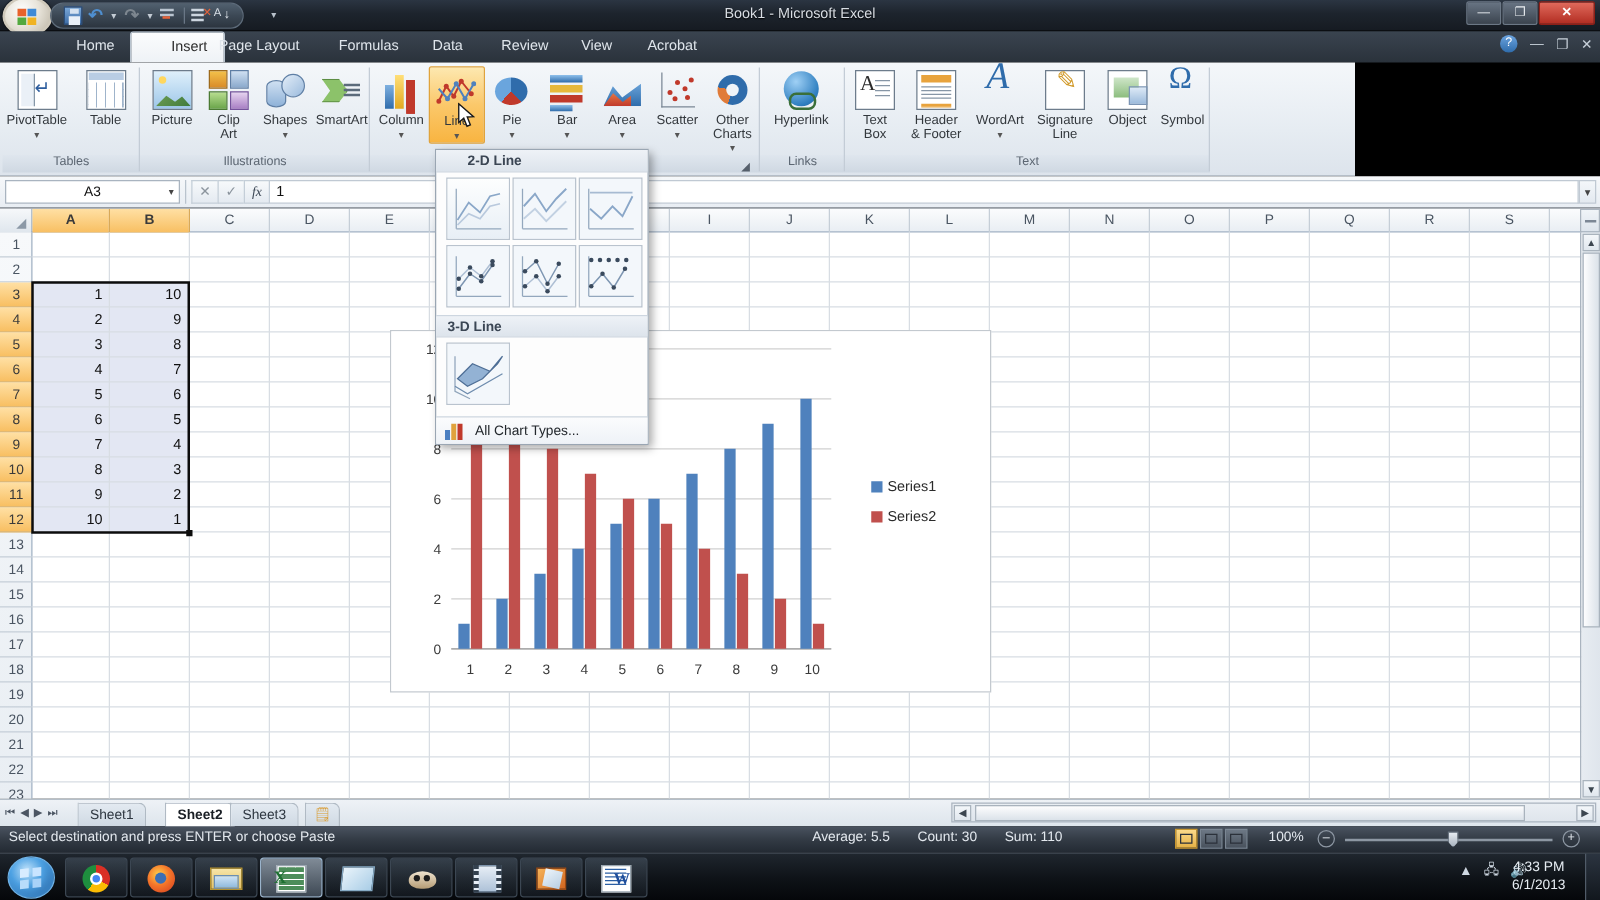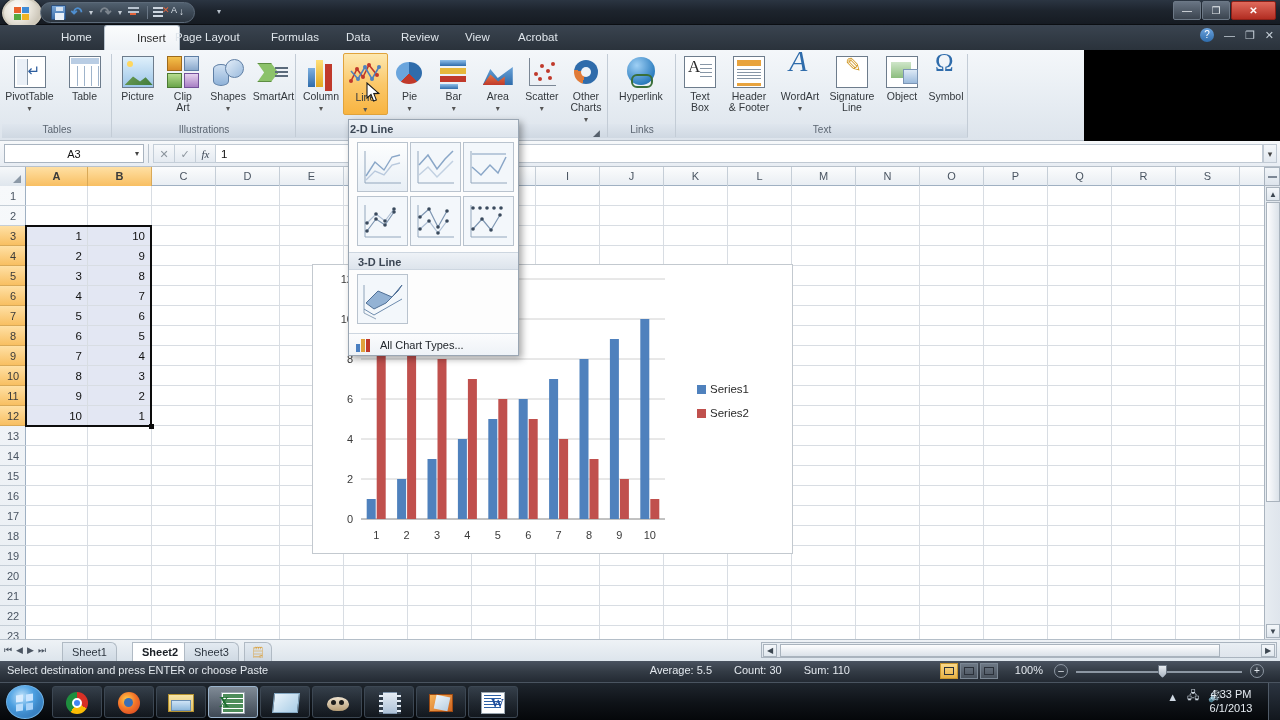--- a/index.html
+++ b/index.html
@@ -161,21 +161,21 @@
   .i-sym::before{content:"Ω";position:absolute;left:5px;top:1px;font-size:25px;color:#2f6cab;font-family:"Liberation Serif",serif;}
   .dlg { position:absolute; right:4px; bottom:1px; width:11px; height:11px; font-size:9px; color:#56606c;}
 
   
   .gallery {
     position:absolute; left:348px; top:119px; width:171px; height:237px;
     background:#fdfdfd; border:1px solid #9aa6b3;
     box-shadow:3px 3px 7px rgba(0,0,0,.35); z-index:50;
   }
   .gal-head {
-    height:18px; line-height:18px; padding-left:1px; font-size:11px; font-weight:bold; color:#3b4654;
+    height:18px; line-height:18px; padding-left:25px; font-size:11px; font-weight:bold; color:#3b4654;
     background:linear-gradient(180deg,#eef2f7,#dde4ec); border-bottom:1px solid #cdd6e0;
   }
   .gal-row { display:flex; gap:2px; padding:4px 4px 0 8px;}
   .gitem {
     width:51px; height:50px; border:1px solid #b9c3ce; background:linear-gradient(180deg,#fdfefe,#eef3f8);
     position:relative;
   }
   .gitem svg{position:absolute;left:0;top:0;}
   .gal-3d { height:18px; line-height:18px; padding-left:9px; font-size:11px; font-weight:bold; color:#3b4654;
     background:linear-gradient(180deg,#eef2f7,#dde4ec); border-top:1px solid #cdd6e0; border-bottom:1px solid #cdd6e0; margin-top:6px;}
@@ -326,20 +326,21 @@
       <span class="dd">▾</span>
       <span class="qi redo">↷</span>
       <span class="dd">▾</span>
       <span class="qi ico-filt"></span>
       <span class="sep"></span>
       <span class="qi ico-sortfilt"></span>
       <span class="qi ico-az"></span>
     </div>
     <span class="dd" style="position:absolute;left:215px;top:4px;color:#b9c2cc;">▾</span>
 
+    <div class="title-text">Book1  -  Microsoft Excel</div>
 
     <div class="wbtns">
       <div class="wbtn">—</div>
       <div class="wbtn">❐</div>
       <div class="wbtn close">✕</div>
     </div>
   </div>
 
   <div class="tabstrip">
     <div class="tab" style="left:48px;">Home</div>

